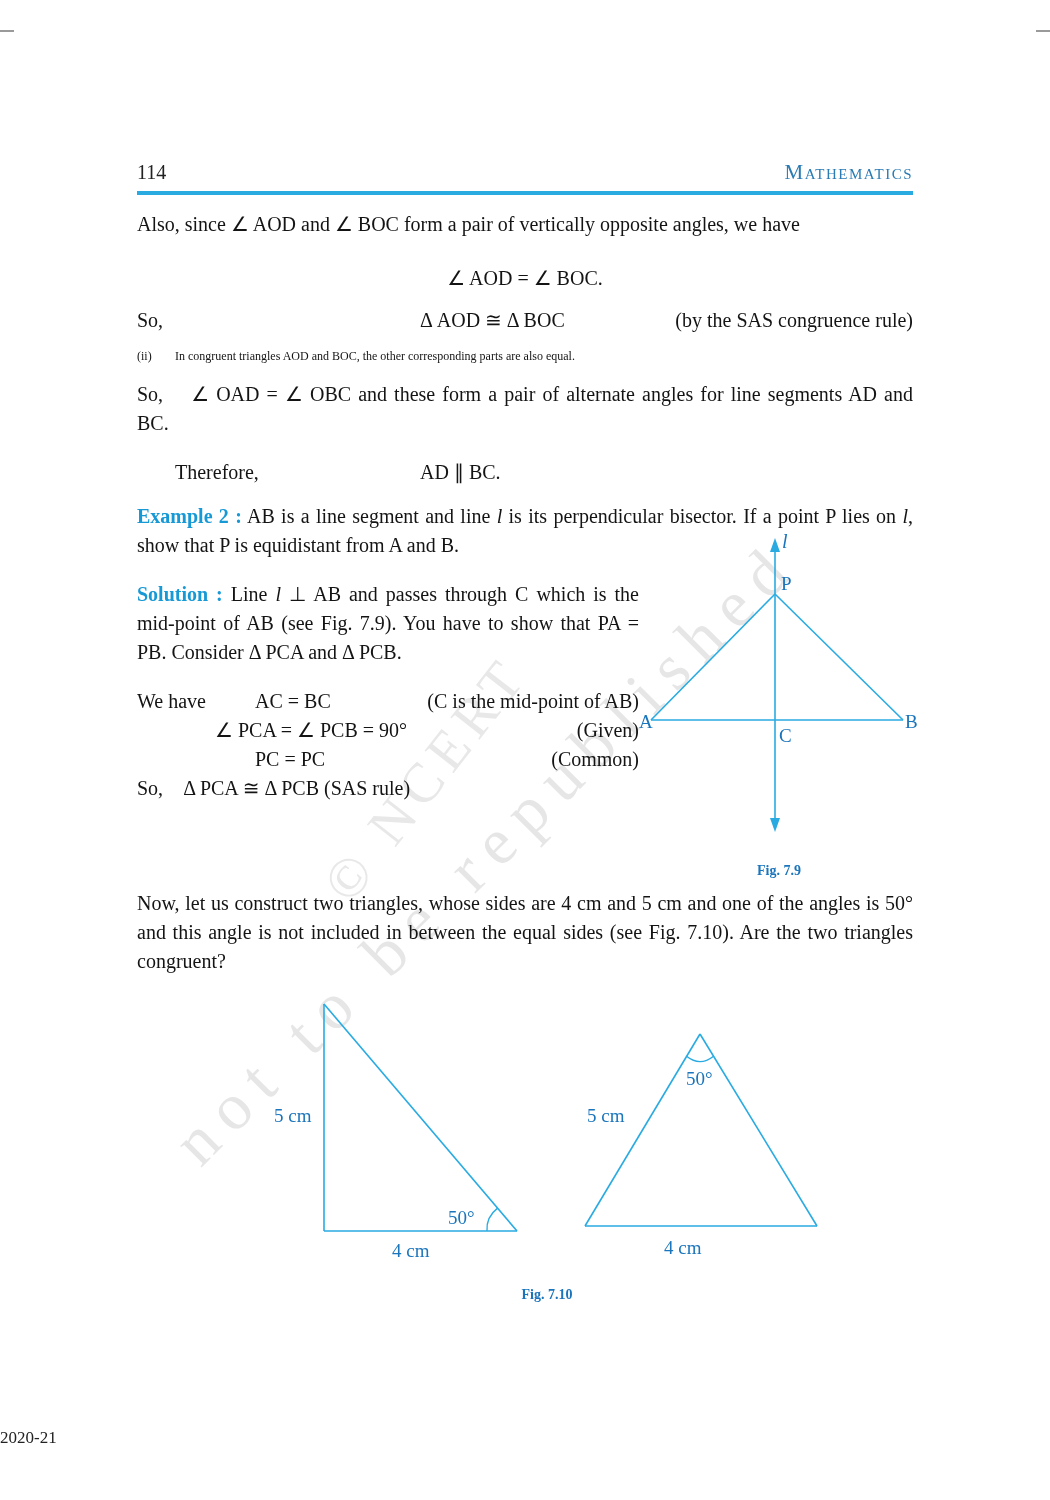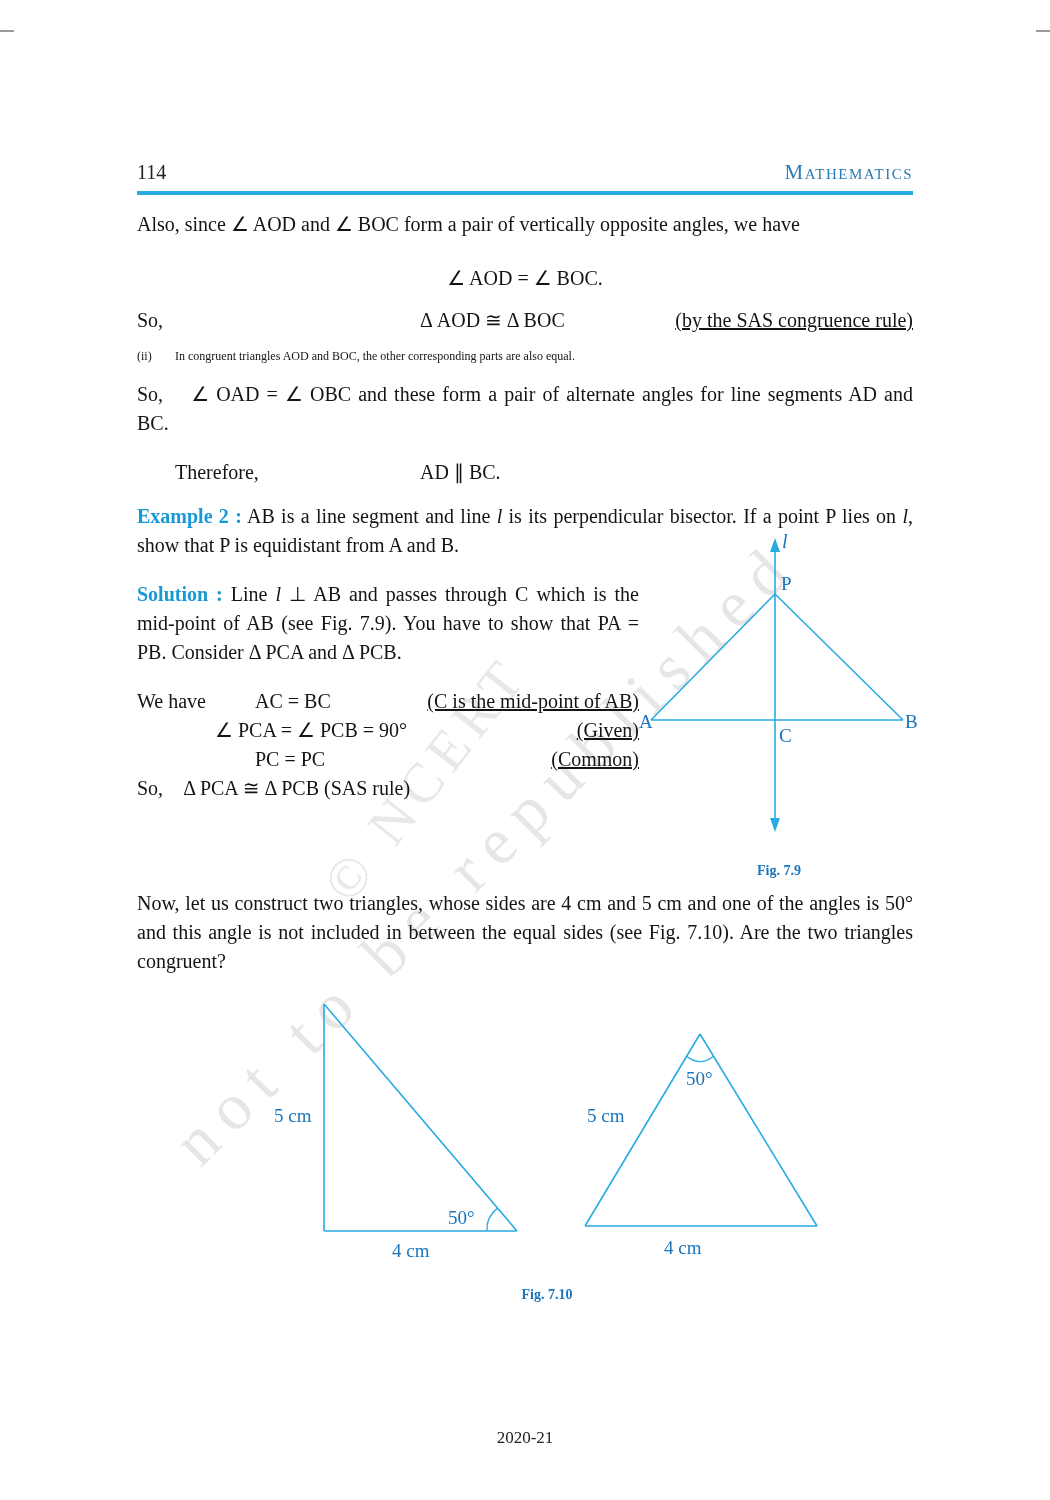--- a/index.html
+++ b/index.html
@@ -32,21 +32,21 @@
   .header{display:flex;justify-content:space-between;align-items:baseline;}
   .pageno{font-size:20px;color:#222;}
   .subject{font-size:21px;color:#2a7bb4;font-variant:small-caps;letter-spacing:1.5px;}
   .rule{height:4px;background:var(--cyan);margin-top:6px;}
 
   .para{font-size:20px;line-height:1.45;text-align:justify;margin-top:15px;}
   .center-eq{font-size:20px;line-height:1.45;text-align:center;margin-top:25px;}
 
   .row{display:flex;align-items:baseline;font-size:20px;line-height:1.45;margin-top:13px;}
   .lbl3{width:283px;flex:none;}
-  .note-r{margin-left:auto;text-decoration:underline;}
+  .note-r{margin-left:auto;}
 
   .item{display:flex;font-size:12px;line-height:1.45;margin-top:13px;}
   .item .marker{width:38px;flex:none;}
   .item .itext{flex:1;text-align:justify;}
 
   .gap28{display:inline-block;width:28px;}
   .gap20{display:inline-block;width:20px;}
 
   .t-row{display:flex;font-size:20px;line-height:1.45;margin-top:13px;padding-left:38px;}
   .t-row .t-label{width:245px;flex:none;}
@@ -62,21 +62,21 @@
   .eq-row .wl{width:118px;flex:none;}
   .eq-row.ind78{padding-left:78px;}
   .eq-row.ind118{padding-left:118px;}
 
   .fig-caption{font-size:14px;font-weight:bold;color:var(--label-blue);margin-top:19px;}
 
   .fig710-wrap{width:590px;margin-left:115px;margin-top:18px;text-align:center;}
 
   svg text{font-family:"Liberation Serif", serif;}
 
-  .footer{position:absolute;z-index:1;left:0;right:0;top:1428px;text-align:center;
+  .footer{position:absolute;z-index:1;left:0;right:0;top:1428px;
           font-size:17px;color:#222;font-family:"Liberation Serif", serif;}
 </style>
 </head>
 <body>
 
 <div class="crop h" style="left:0px;"></div>
 <div class="crop h" style="right:0px;"></div>
 
 <div class="watermark wm2">© NCERT</div>
 <div class="watermark wm1">not to be republished</div>

